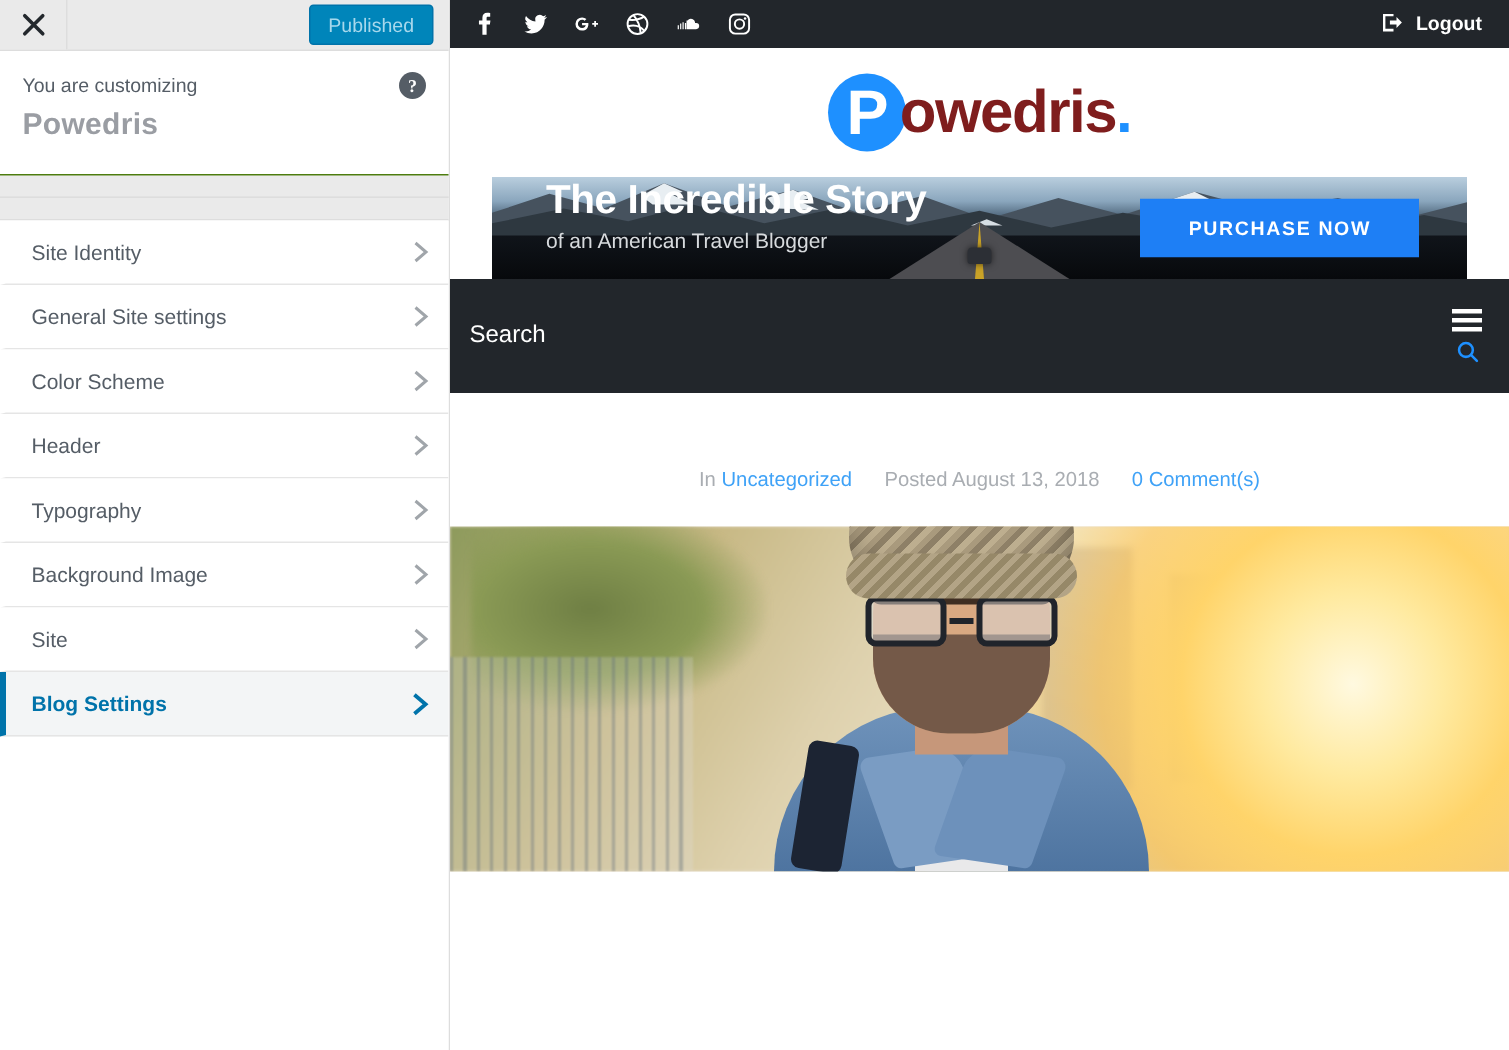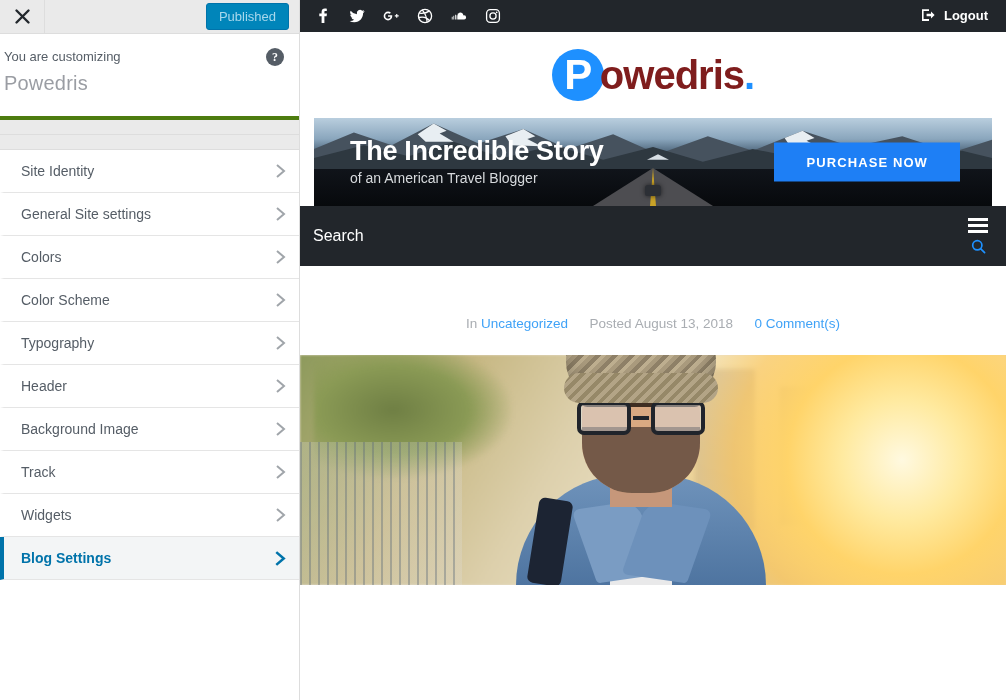--- a/index.html
+++ b/index.html
@@ -45,27 +45,27 @@
     font-size: 13px;
     padding: 4px 12px 5px;
     height: 27px;
     line-height: 17px;
     cursor: default;
     font-family: "Liberation Sans", sans-serif;
   }
 
   .cz-info {
     background: #fff;
-    padding: 14px 15px 18px 4px;
-    border-bottom: 4px solid #4d7c0f;
+    padding: 14px 15px 18px 15px;
+    border-bottom: 1px solid #4d7c0f;
     position: relative;
     flex: 0 0 auto;
   }
   .cz-info-label { font-size: 13px; color: #555d66; line-height: 18px; }
-  .cz-info-title { font-size: 20px; color: #9a9da3; line-height: 30px; font-weight: 400; margin-top: 2px; letter-spacing: .2px; }
+  .cz-info-title { font-size: 20px; color: #9a9da3; line-height: 30px; font-weight: 700; margin-top: 2px; letter-spacing: .2px; }
   .cz-help {
     position: absolute; right: 15px; top: 14px;
     width: 18px; height: 18px; border-radius: 50%;
     background: #555d66; color: #fff;
     font-size: 12px; font-weight: bold;
     display: flex; align-items: center; justify-content: center;
     cursor: pointer; font-family: "Liberation Serif", serif;
   }
 
   .cz-gap { background: #eaeaea; height: 16px; flex: 0 0 16px; border-bottom: 1px solid #ddd; border-top: 1px solid #ddd; margin-top:-1px;}
@@ -131,24 +131,24 @@
     background: #1e90ff;
     color: #fff;
     display: flex; align-items: center; justify-content: center;
     font-size: 42px; font-weight: bold;
     margin-right: -4px;
   }
   .pv-logo .rest { color: #7f1d1d; }
   .pv-logo .dot { color: #1e90ff; }
 
   .pv-banner {
-    margin: 0 14px; height: 88px;
+    margin: 0 28px; height: 68px;
     position: relative; overflow: hidden;
     background: linear-gradient(to bottom, #2f4558 0%, #3c5266 22%, #243140 46%, #15191d 62%, #0c0e11 100%);
-    display: flex; align-items: center;
+    display: flex; align-items: flex-start;
   }
   .bn-sky { position:absolute; inset:0 0 60% 0; background: linear-gradient(to bottom,#b9cede,#8aa6bd 60%,#4c6378); }
   .bn-mtn { position:absolute; left:0; right:0; top:0; height:62%; overflow:hidden; }
   .bn-mtn svg { width:100%; height:100%; display:block; }
   .bn-ground { position:absolute; left:0; right:0; bottom:0; height:42%; background: linear-gradient(to bottom,#10141a,#07090c); }
   .bn-road { position:absolute; left:50%; bottom:0; transform: translateX(-50%);
     width:0; height:0; border-left:60px solid transparent; border-right:60px solid transparent;
     border-bottom:38px solid #4d4d51; }
   .bn-line { position:absolute; left:50%; bottom:0; transform:translateX(-50%);
     width:0;height:0;border-left:3px solid transparent;border-right:3px solid transparent;border-bottom:38px solid #c9a227; }
@@ -159,21 +159,21 @@
   .bn-sub { color: #d7dadd; font-size: 14px; line-height: 20px; margin-top: 2px; }
   .bn-btn {
     position: absolute; z-index:3; right: 32px; top: 50%; transform: translateY(-50%);
     background: #1e7ff5; color: #ffffff;
     font-size: 13px; font-weight: bold; letter-spacing: 1.1px;
     padding: 12px 32px; border: none; cursor: pointer;
     font-family: "Liberation Sans", sans-serif;
   }
 
   .pv-nav {
-    height: 60px; background: #22262b;
+    height: 76px; background: #22262b;
     display: flex; align-items: center;
     padding: 0 18px 0 13px; position: relative;
   }
   .pv-search-label { color: #fff; font-size: 16px; }
   .pv-nav-right { position: absolute; right: 18px; top: 0; height: 100%; display: flex; flex-direction: column; align-items: center; justify-content: center; gap: 6px; }
   .pv-burger { display: flex; flex-direction: column; gap: 3px; cursor: pointer; }
   .pv-burger span { display:block; width: 20px; height: 3px; background: #fff; }
   .pv-searchicon { cursor: pointer; color: #1e90ff; display:flex; }
 
   .pv-gapline { height: 14px; background: #fff; }
@@ -266,69 +266,53 @@
       </div>
       <div class="cz-item">
         <span class="lbl">General Site settings</span>
         <span class="chev">
             <svg width="11" height="16" viewBox="0 0 11 16">
               <path d="M2 2 L9 8 L2 14" fill="none" stroke="currentColor" stroke-width="2"></path>
             </svg>
           </span>
       </div>
       <div class="cz-item">
-        <span class="lbl">Colors</span>
-        <span class="chev">
-            <svg width="11" height="16" viewBox="0 0 11 16">
-              <path d="M2 2 L9 8 L2 14" fill="none" stroke="currentColor" stroke-width="2"></path>
-            </svg>
-          </span>
-      </div>
-      <div class="cz-item">
         <span class="lbl">Color Scheme</span>
         <span class="chev">
             <svg width="11" height="16" viewBox="0 0 11 16">
               <path d="M2 2 L9 8 L2 14" fill="none" stroke="currentColor" stroke-width="2"></path>
             </svg>
           </span>
       </div>
       <div class="cz-item">
+        <span class="lbl">Header</span>
+        <span class="chev">
+            <svg width="11" height="16" viewBox="0 0 11 16">
+              <path d="M2 2 L9 8 L2 14" fill="none" stroke="currentColor" stroke-width="2"></path>
+            </svg>
+          </span>
+      </div>
+      <div class="cz-item">
         <span class="lbl">Typography</span>
         <span class="chev">
             <svg width="11" height="16" viewBox="0 0 11 16">
               <path d="M2 2 L9 8 L2 14" fill="none" stroke="currentColor" stroke-width="2"></path>
             </svg>
           </span>
       </div>
       <div class="cz-item">
-        <span class="lbl">Header</span>
-        <span class="chev">
-            <svg width="11" height="16" viewBox="0 0 11 16">
-              <path d="M2 2 L9 8 L2 14" fill="none" stroke="currentColor" stroke-width="2"></path>
-            </svg>
-          </span>
-      </div>
-      <div class="cz-item">
         <span class="lbl">Background Image</span>
         <span class="chev">
             <svg width="11" height="16" viewBox="0 0 11 16">
               <path d="M2 2 L9 8 L2 14" fill="none" stroke="currentColor" stroke-width="2"></path>
             </svg>
           </span>
       </div>
       <div class="cz-item">
-        <span class="lbl">Track</span>
-        <span class="chev">
-            <svg width="11" height="16" viewBox="0 0 11 16">
-              <path d="M2 2 L9 8 L2 14" fill="none" stroke="currentColor" stroke-width="2"></path>
-            </svg>
-          </span>
-      </div>
-      <div class="cz-item">
-        <span class="lbl">Widgets</span>
+        <span class="lbl">Site</span>
         <span class="chev">
             <svg width="11" height="16" viewBox="0 0 11 16">
               <path d="M2 2 L9 8 L2 14" fill="none" stroke="currentColor" stroke-width="2"></path>
             </svg>
           </span>
       </div>
       <div class="cz-item active">
         <span class="lbl">Blog Settings</span>
         <span class="chev">
             <svg width="12" height="17" viewBox="0 0 11 16">

